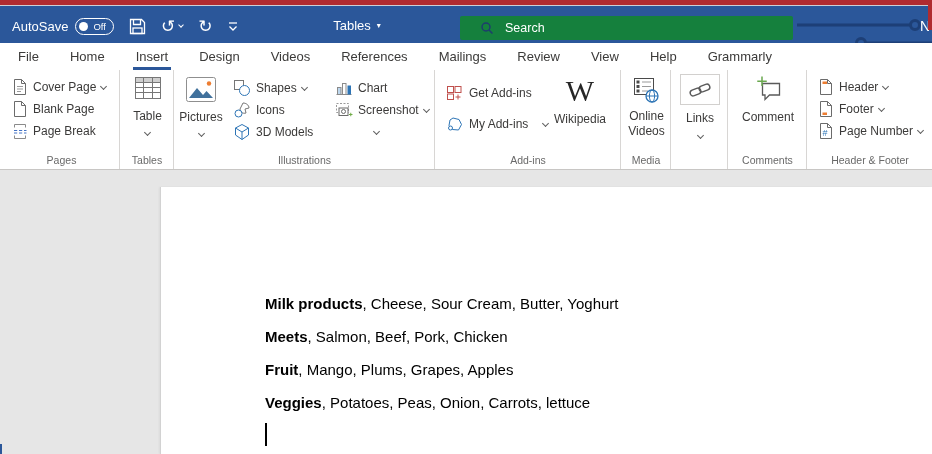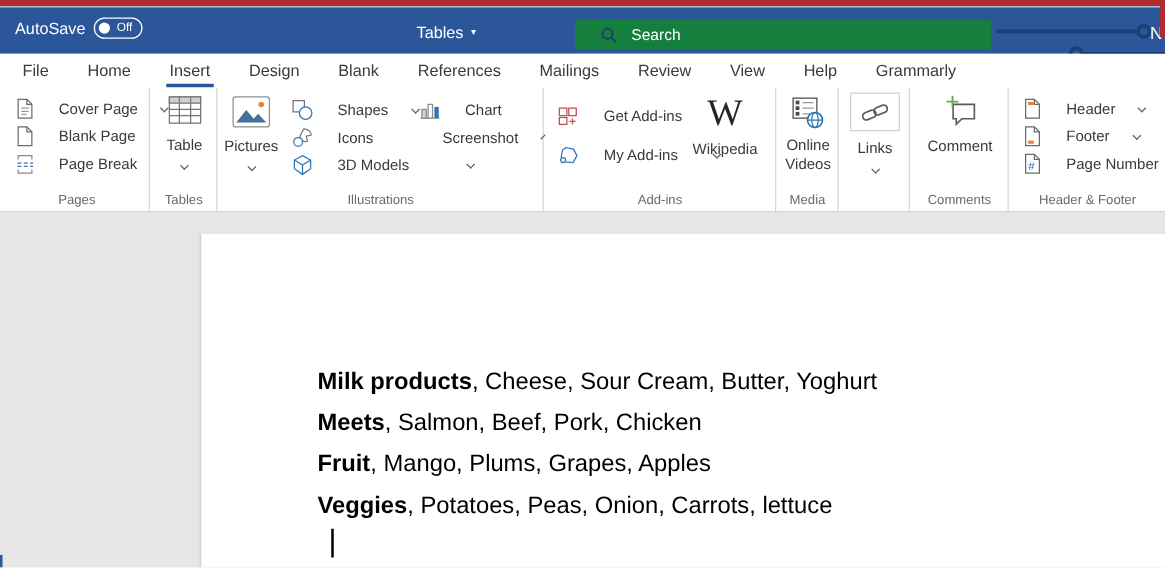--- a/index.html
+++ b/index.html
@@ -7,21 +7,21 @@
   .app { position:relative; width:932px; height:454px; overflow:hidden;
          font-family:"Liberation Sans", sans-serif; background:#fff; }
 
   
   .redbar { position:absolute; left:0; top:0; width:932px; height:5px; background:#b02b30; }
   .redbar-r { position:absolute; right:0; top:0; width:4px; height:30px; background:#b02b30; }
 
   
   .titlebar { position:absolute; left:0; top:5px; width:932px; height:38px;
               background:#2b579a; border-top:1px solid #ccd0d6; color:#fff; }
-  .qat { position:absolute; left:12px; top:8px; height:24px; display:flex; align-items:center; gap:15px;flex-direction:column; }
+  .qat { position:absolute; left:12px; top:8px; height:24px; display:flex; align-items:center; gap:15px; }
   .autosave { display:flex; align-items:center; gap:7px; font-size:13px; }
   .toggle { display:flex; align-items:center; gap:5px; border:1px solid #fff; border-radius:9px;
             height:17px; padding:0 7px 0 3px; }
   .knob { width:9px; height:9px; border-radius:50%; background:#fff; }
   .toggle-state { font-size:9.5px; }
   .glyphbtn { font-size:17px; line-height:17px; color:#fff; display:flex; align-items:center; }
   .chev { display:inline-block; width:5px; height:5px; border-right:1.3px solid #5f5f5f;
           border-bottom:1.3px solid #5f5f5f; transform:rotate(45deg); margin-top:-2px; }
   .chev.white { border-color:#fff; width:4px; height:4px; }
   .doc-title { position:absolute; left:312px; top:12px; width:90px; text-align:center;
@@ -39,31 +39,31 @@
   .tab { padding:5px 3px 6px; cursor:default; }
   .tab.active { box-shadow:inset 0 -3px 0 #2b579a; }
 
   
   .ribbon { position:absolute; left:0; top:70px; width:932px; height:100px; background:#fff;
             border-bottom:1px solid #c8c6c4; color:#3b3a39; }
   .group { position:absolute; top:0; height:99px; border-right:1px solid #d8d6d4; }
   .group.last { border-right:none; }
   .glabel { position:absolute; bottom:3px; left:0; right:0; text-align:center; font-size:10.5px; color:#696969; }
   .col { position:absolute; display:flex; flex-direction:column; }
-  .sbtn { display:flex; align-items:center; gap:19px; height:22px; font-size:12px; white-space:nowrap; }
+  .sbtn { display:flex; align-items:center; gap:5px; height:22px; font-size:12px; white-space:nowrap; }
   .bigbtn { position:absolute; display:flex; flex-direction:column; align-items:center; font-size:12px; text-align:center; }
   .bigbtn .blabel { line-height:1.25; }
   .iconbox { width:40px; height:31px; border:1px solid #d2d0ce; display:flex; align-items:center; justify-content:center; }
   .wiki-w { font-family:"Liberation Serif", serif; font-size:30px; line-height:30px; color:#262626; }
 
   
   .docarea { position:absolute; left:0; top:170px; width:932px; height:284px; background:#e6e6e6; }
   .page { position:absolute; left:160px; top:17px; width:772px; height:267px; background:#fff;
           border-left:1px solid #d2d2d2; box-shadow:-1px 0 2px rgba(0,0,0,.05); }
-  .docline { position:absolute; left:93px; font-size:19px; color:#000; white-space:nowrap;text-align:center; }
+  .docline { position:absolute; left:104px; font-size:15px; color:#000; white-space:nowrap;text-align:center; }
   .docline b { font-weight:bold; }
   .cursor { position:absolute; left:104px; top:236px; width:1.5px; height:23px; background:#000; }
   .edge-sliver { position:absolute; left:0; top:444px; width:2px; height:10px; background:#2b579a; }
 </style>
 </head>
 <body>
 
 <div class="app">
 
   <div class="redbar"></div>
@@ -122,21 +122,21 @@
     </svg>
     <span class="annot-n">N</span>
   </div>
   <div class="redbar-r"></div>
 
   <div class="tabs">
     <span class="tab">File</span>
     <span class="tab">Home</span>
     <span class="tab active">Insert</span>
     <span class="tab">Design</span>
-    <span class="tab">Blank</span>
+    <span class="tab">Videos</span>
     <span class="tab">References</span>
     <span class="tab">Mailings</span>
     <span class="tab">Review</span>
     <span class="tab">View</span>
     <span class="tab">Help</span>
     <span class="tab">Grammarly</span>
   </div>
 
   <div class="ribbon">
 

